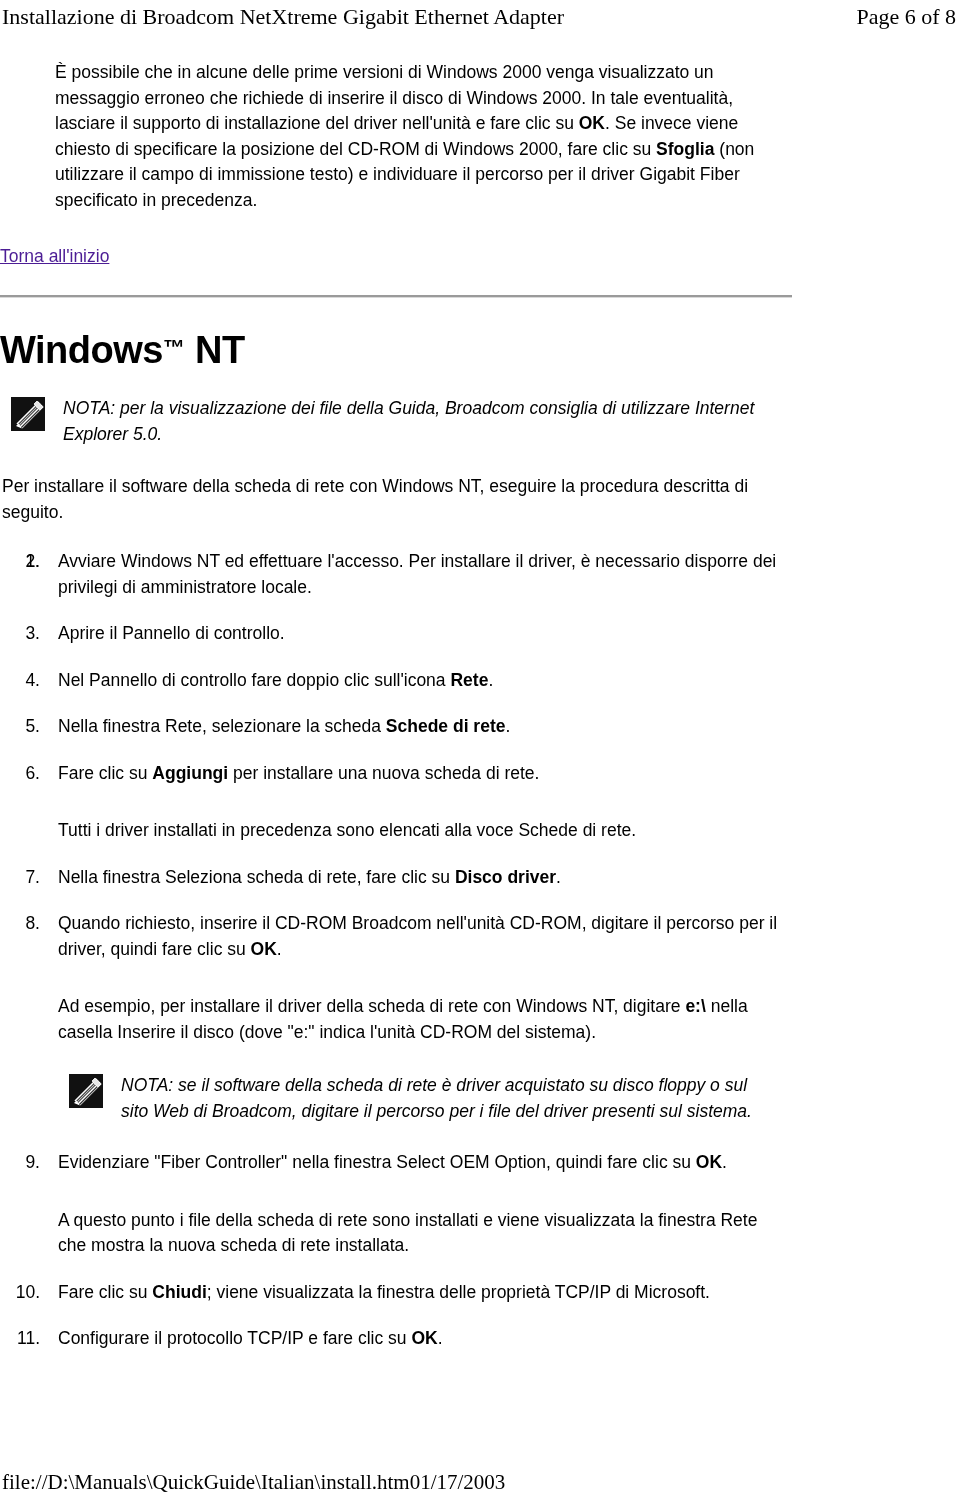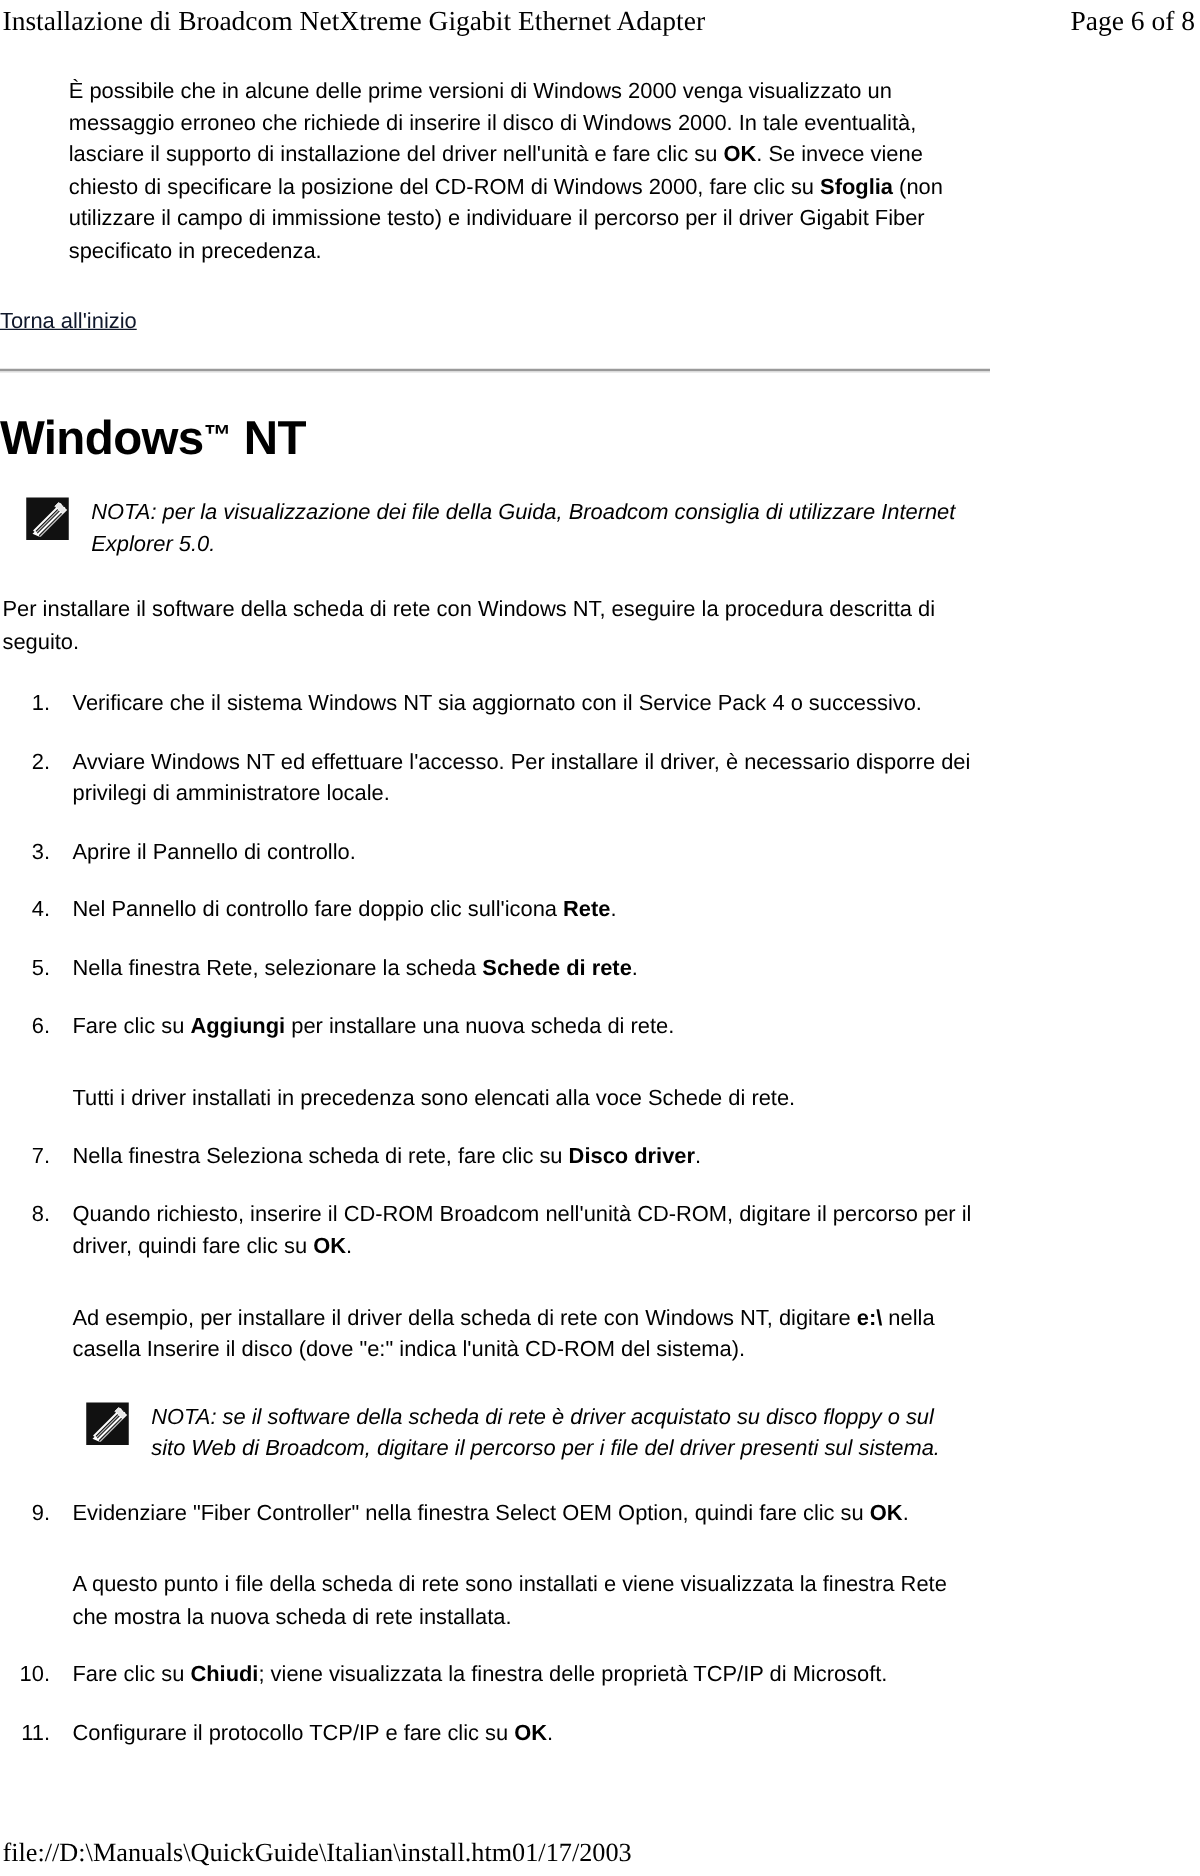--- a/index.html
+++ b/index.html
@@ -84,21 +84,21 @@
     font-size: 22px;
     vertical-align: 8px;
     letter-spacing: 0;
   }
 
   
   .note {
     display: flex;
     align-items: flex-start;
     margin-top: 22px;
-    padding-left: 20px;
+    padding-left: 10px;
   }
   .note.note-indented { padding-left: 68px; margin-top: 26px; }
 
   .note-icon {
     flex: 0 0 auto;
     width: 36px;
     height: 40px;
     margin-right: 17px;
     position: relative;
   }
@@ -169,21 +169,21 @@
 <div class="page-header">
   <div class="ph-title">Installazione di Broadcom NetXtreme Gigabit Ethernet Adapter</div>
   <div class="ph-page">Page 6 of 8</div>
 </div>
 
 <div class="doc">
 
   <p class="intro-block"><span>È possibile che in alcune delle prime versioni di Windows 2000 venga visualizzato un messaggio erroneo che richiede di inserire il disco di Windows 2000. In tale eventualità, lasciare il supporto di installazione del driver nell'unità e fare clic su </span><b>OK</b><span>. Se invece viene chiesto di specificare la posizione del CD-ROM di Windows 2000, fare clic su </span><b>Sfoglia</b><span> (non utilizzare il campo di immissione testo) e individuare il percorso per il driver Gigabit Fiber specificato in precedenza.</span></p>
 
   <div class="backlink-wrap">
-    <a class="backlink" href="#" style="color: #0f172a;">Torna all'inizio</a>
+    <a class="backlink" href="#" style="color: #4c1d95;">Torna all'inizio</a>
   </div>
 
   <hr class="rule" style="border-top-color: rgb(154, 154, 154);">
 
   <h1 class="section-title"><span>Windows</span><span class="tm">™</span><span> NT</span></h1>
 
   <div class="note">
     <span class="note-icon">
       <svg width="36" height="40" viewBox="0 0 36 40" xmlns="http://www.w3.org/2000/svg">
         <rect x="1" y="3" width="34" height="34" fill="#111111"></rect>
@@ -200,21 +200,21 @@
       </svg>
     </span>
     <div class="note-text">NOTA: per la visualizzazione dei file della Guida, Broadcom consiglia di utilizzare Internet Explorer 5.0.</div>
   </div>
 
   <p class="lead">Per installare il software della scheda di rete con Windows NT, eseguire la procedura descritta di seguito.</p>
 
   <ol class="steps">
 
     <li>
-      <span class="num">1.</span><span>Verificare che il sistema Windows NT sia aggiornato con il Service Pack 4 o successivo.</span>
+      <span class="num">1.</span>
     </li>
 
     <li>
       <span class="num">2.</span><span>Avviare Windows NT ed effettuare l'accesso. Per installare il driver, è necessario disporre dei privilegi di amministratore locale.</span>
     </li>
 
     <li>
       <span class="num">3.</span><span>Aprire il Pannello di controllo.</span>
     </li>
 

